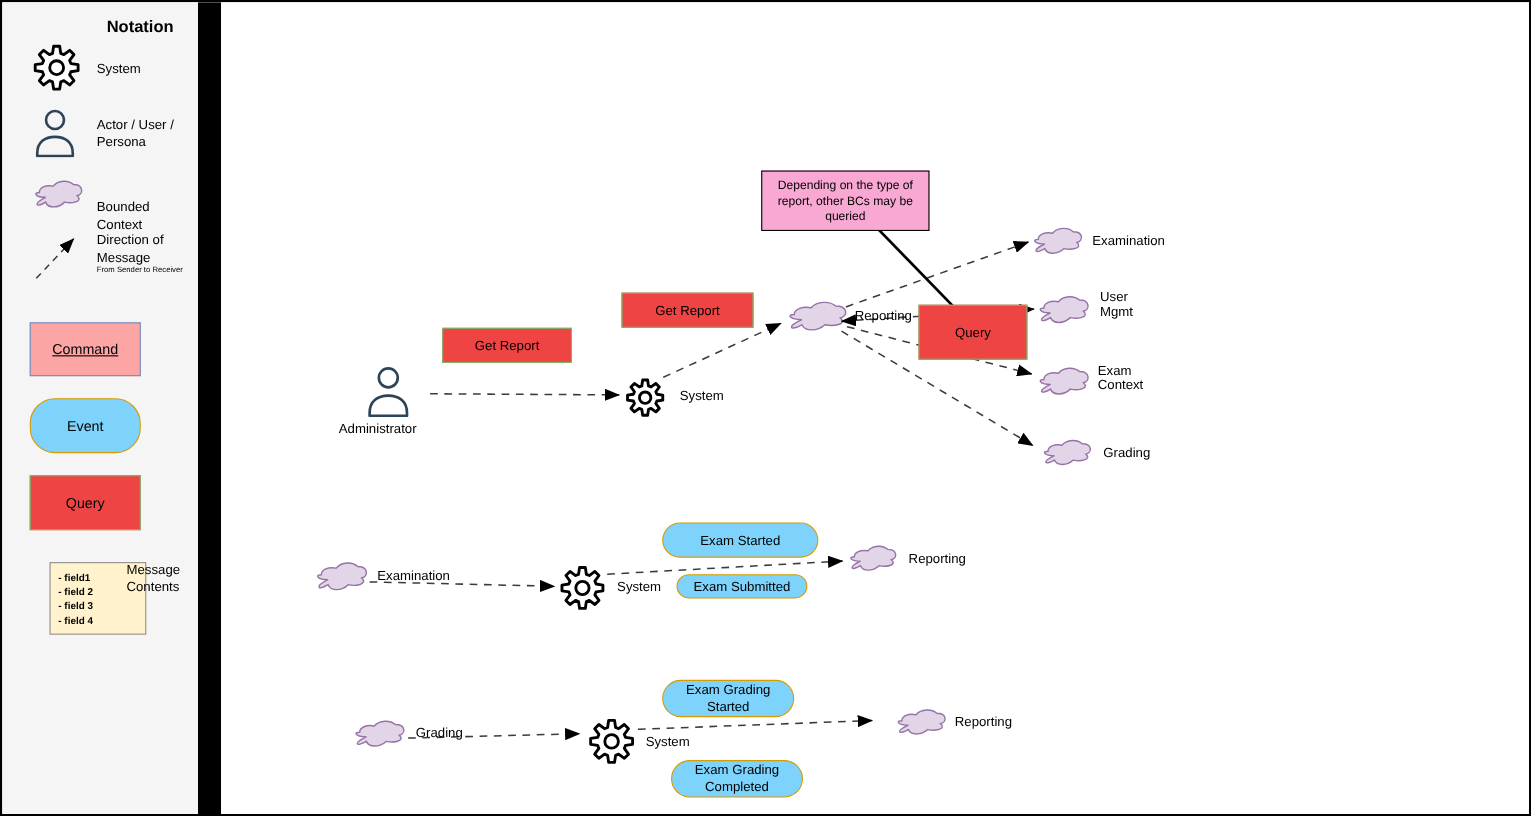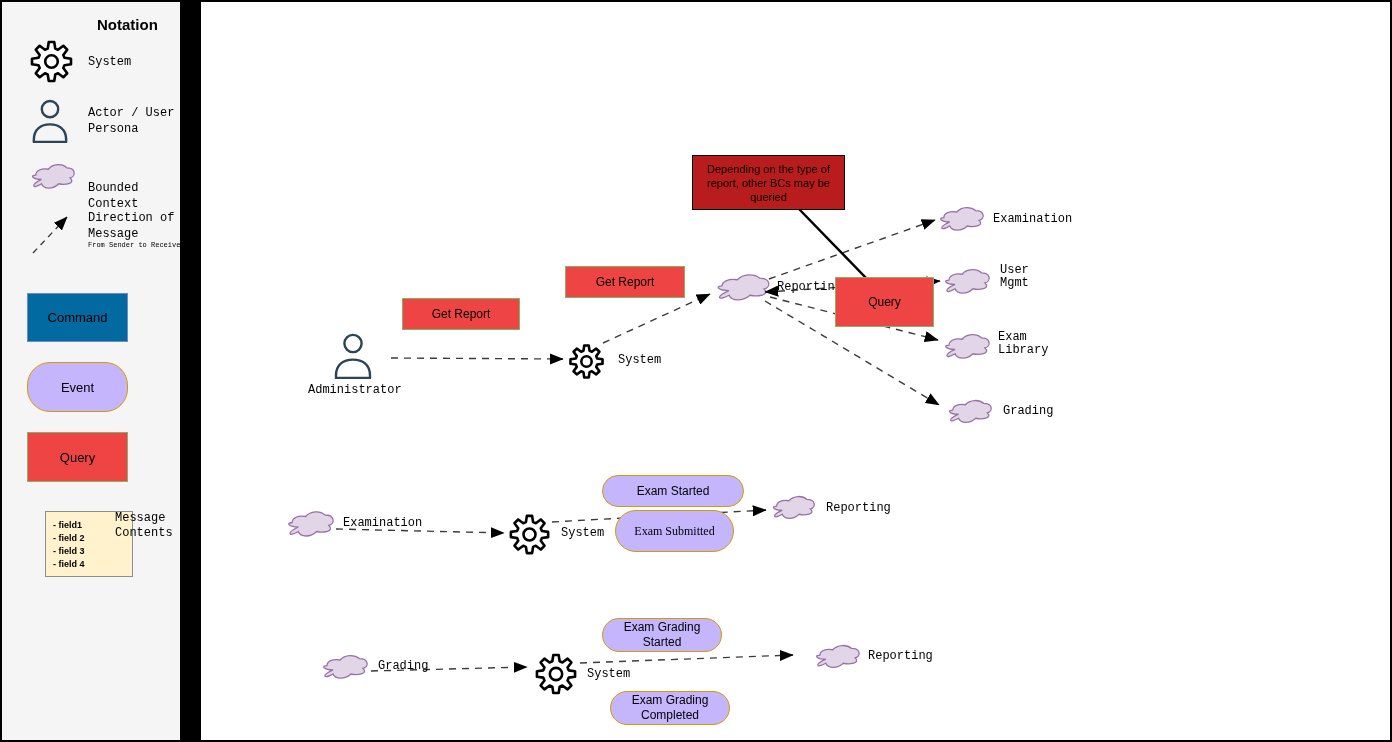--- a/index.html
+++ b/index.html
@@ -6,27 +6,27 @@
   .root{position:relative;width:1392px;height:742px;box-sizing:border-box;border:2px solid #000;
         font-family:"Liberation Sans",sans-serif;color:#000;overflow:hidden;}
   .sidebar{position:absolute;left:0;top:0;width:178px;height:738px;background:#f5f5f5;}
   .divider{position:absolute;left:178px;top:0;width:21px;height:738px;background:#000;}
   .canvas{position:absolute;left:199px;top:0;right:0;height:738px;background:#fff;}
   svg.overlay{position:absolute;left:0;top:0;width:1388px;height:738px;z-index:1;pointer-events:none;}
   .box{position:absolute;z-index:2;display:flex;align-items:center;justify-content:center;
        font-size:12px;line-height:15px;text-align:center;white-space:pre-line;
        box-sizing:border-box;border:1px solid #000;}
   .green{background:#ef4444;border-color:#82b366;}
-  .orange{background:#c4b5fd;border-color:#d79b00;border-radius:23px;}
-  .blue{background:#0369a1;border-color:#6c8ebf;}
+  .orange{background:#7dd3fc;border-color:#d79b00;border-radius:23px;}
+  .blue{background:#fca5a5;border-color:#6c8ebf;text-decoration:underline;}
   .legendbox{font-size:13px;}
-  .note{background:#b91c1c;border-color:#000;font-size:11px;line-height:14px;padding:2px;}
+  .note{background:#f9a8d4;border-color:#000;font-size:11px;line-height:14px;padding:2px;}
   .msgbox{position:absolute;z-index:2;box-sizing:border-box;background:#fff2cc;border:1px solid #8e8e8e;
           font-size:9px;line-height:13px;white-space:pre-line;padding:7px 0 0 7px;text-align:left;}
-  .label{position:absolute;z-index:2;font-size:12px;line-height:16px;white-space:pre-line;font-family:Liberation Mono, monospace;}
+  .label{position:absolute;z-index:2;font-size:12px;line-height:16px;white-space:pre-line;}
   .lh13{line-height:13px;}
   .lh15{line-height:15px;}
   .ctr{text-align:left;}
   .pagetitle{position:absolute;z-index:2;font-size:20px;font-weight:bold;}
   .sbtitle{position:absolute;z-index:2;font-size:15px;font-weight:bold;}
   .tiny{font-size:7px;line-height:9px;}
 </style>
 </head>
 <body>
 
@@ -117,27 +117,27 @@
   <div class="label ctr" style="left:306px;top:380px;width:88px;">Administrator</div>
   <div class="box green" style="left:400px;top:296px;width:118px;height:32px;">Get Report</div>
   <div class="box green" style="left:563px;top:264px;width:120px;height:32px;">Get Report</div>
   <div class="label" style="left:616px;top:350px;">System</div>
   <div class="label" style="left:775px;top:277px;">Reporting</div>
   <div class="box green" style="left:833px;top:275px;width:99px;height:50px;">Query</div>
   <div class="label" style="left:991px;top:209px;">Examination</div>
   <div class="label lh13" style="left:998px;top:262px;">User
 Mgmt</div>
   <div class="label lh13" style="left:996px;top:329px;">Exam
-Library</div>
+Context</div>
   <div class="label" style="left:1001px;top:401px;">Grading</div>
 
   <div class="label" style="left:341px;top:513px;">Examination</div>
   <div class="label" style="left:559px;top:523px;">System</div>
   <div class="box orange" style="left:600px;top:473px;width:142px;height:32px;">Exam Started</div>
-  <div class="box orange" style="left:613px;top:508px;width:119px;height:42px;font-family:Liberation Serif, serif;">Exam Submitted</div>
+  <div class="box orange" style="left:613px;top:520px;width:119px;height:22px;">Exam Submitted</div>
   <div class="label" style="left:824px;top:498px;">Reporting</div>
 
   <div class="label" style="left:376px;top:656px;">Grading</div>
   <div class="label" style="left:585px;top:664px;">System</div>
   <div class="box orange" style="left:600px;top:616px;width:120px;height:34px;">Exam Grading
 Started</div>
   <div class="box orange" style="left:608px;top:689px;width:120px;height:34px;">Exam Grading
 Completed</div>
   <div class="label" style="left:866px;top:646px;">Reporting</div>
 

